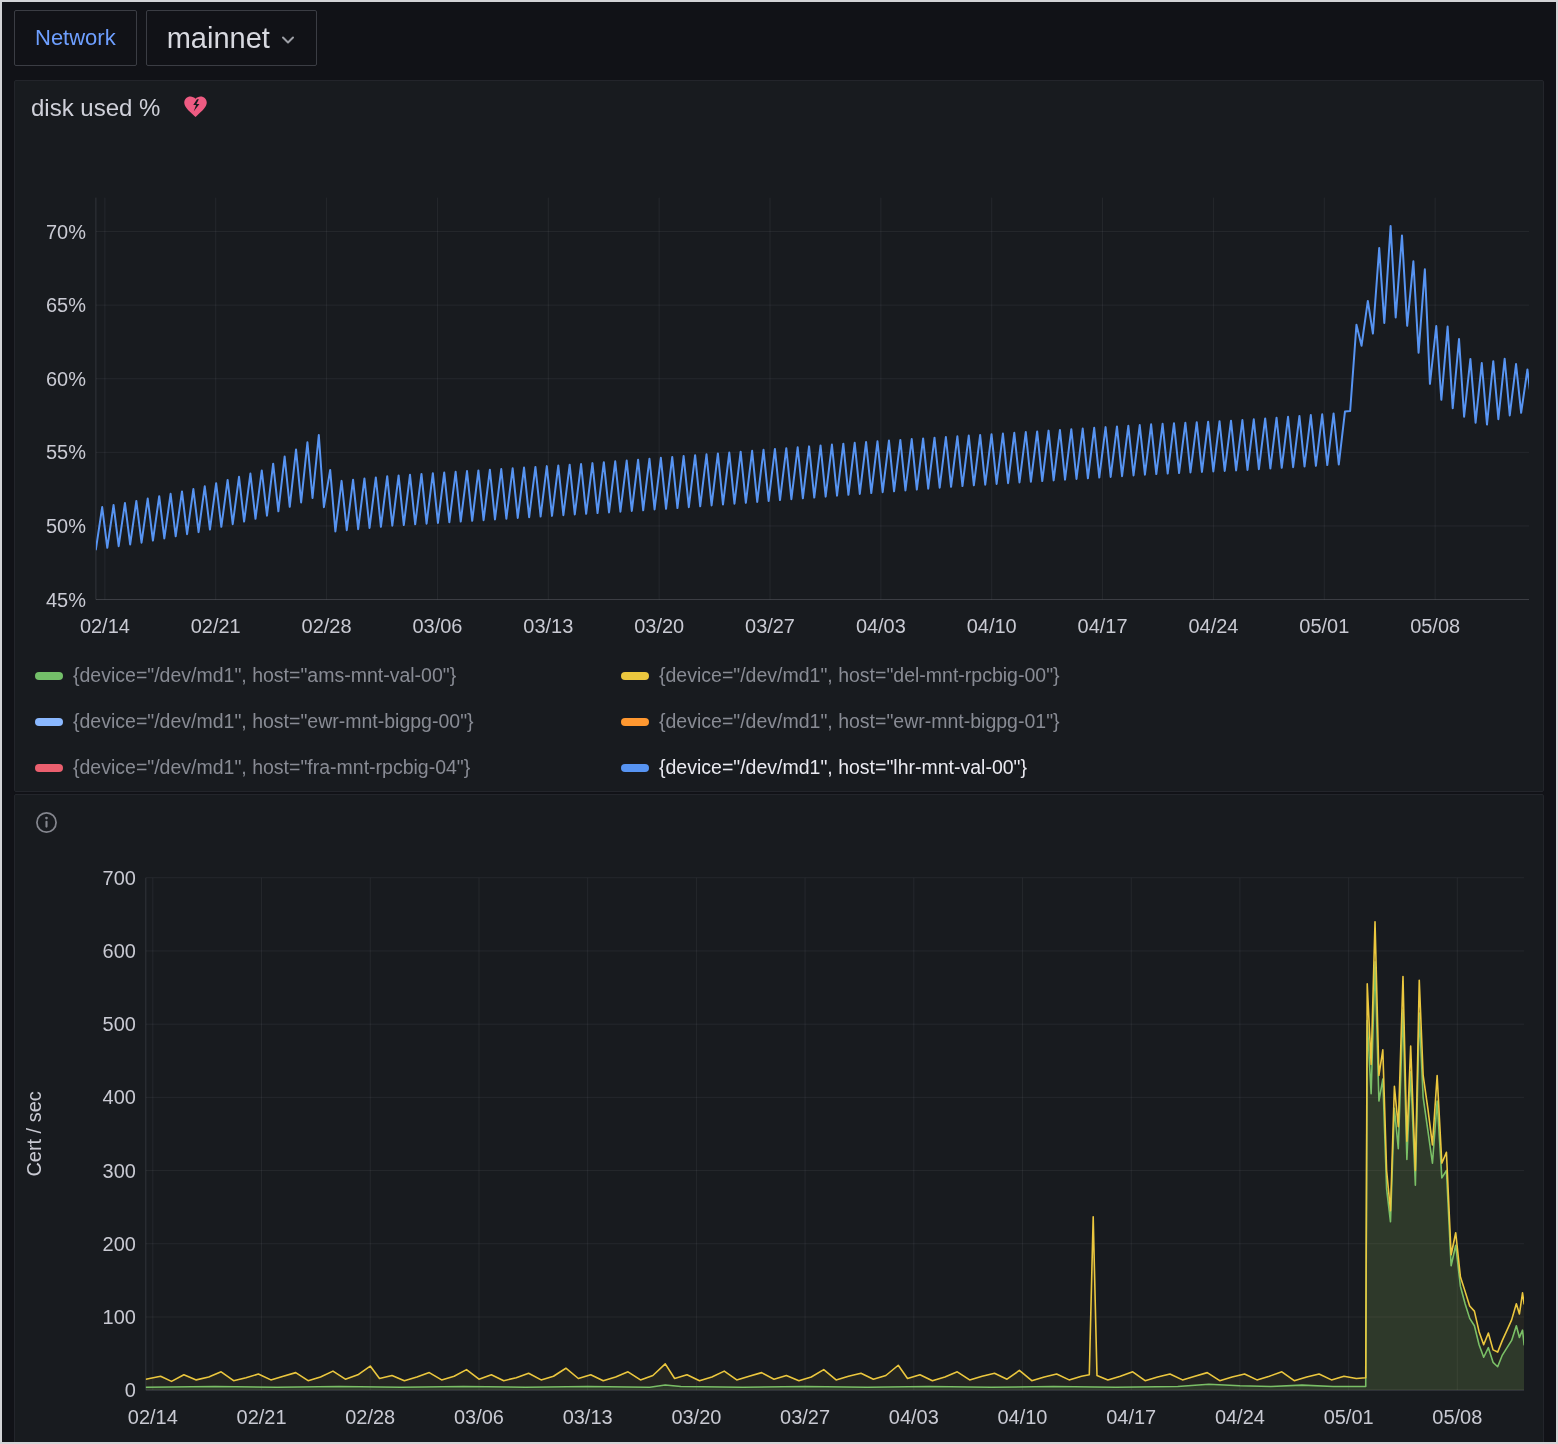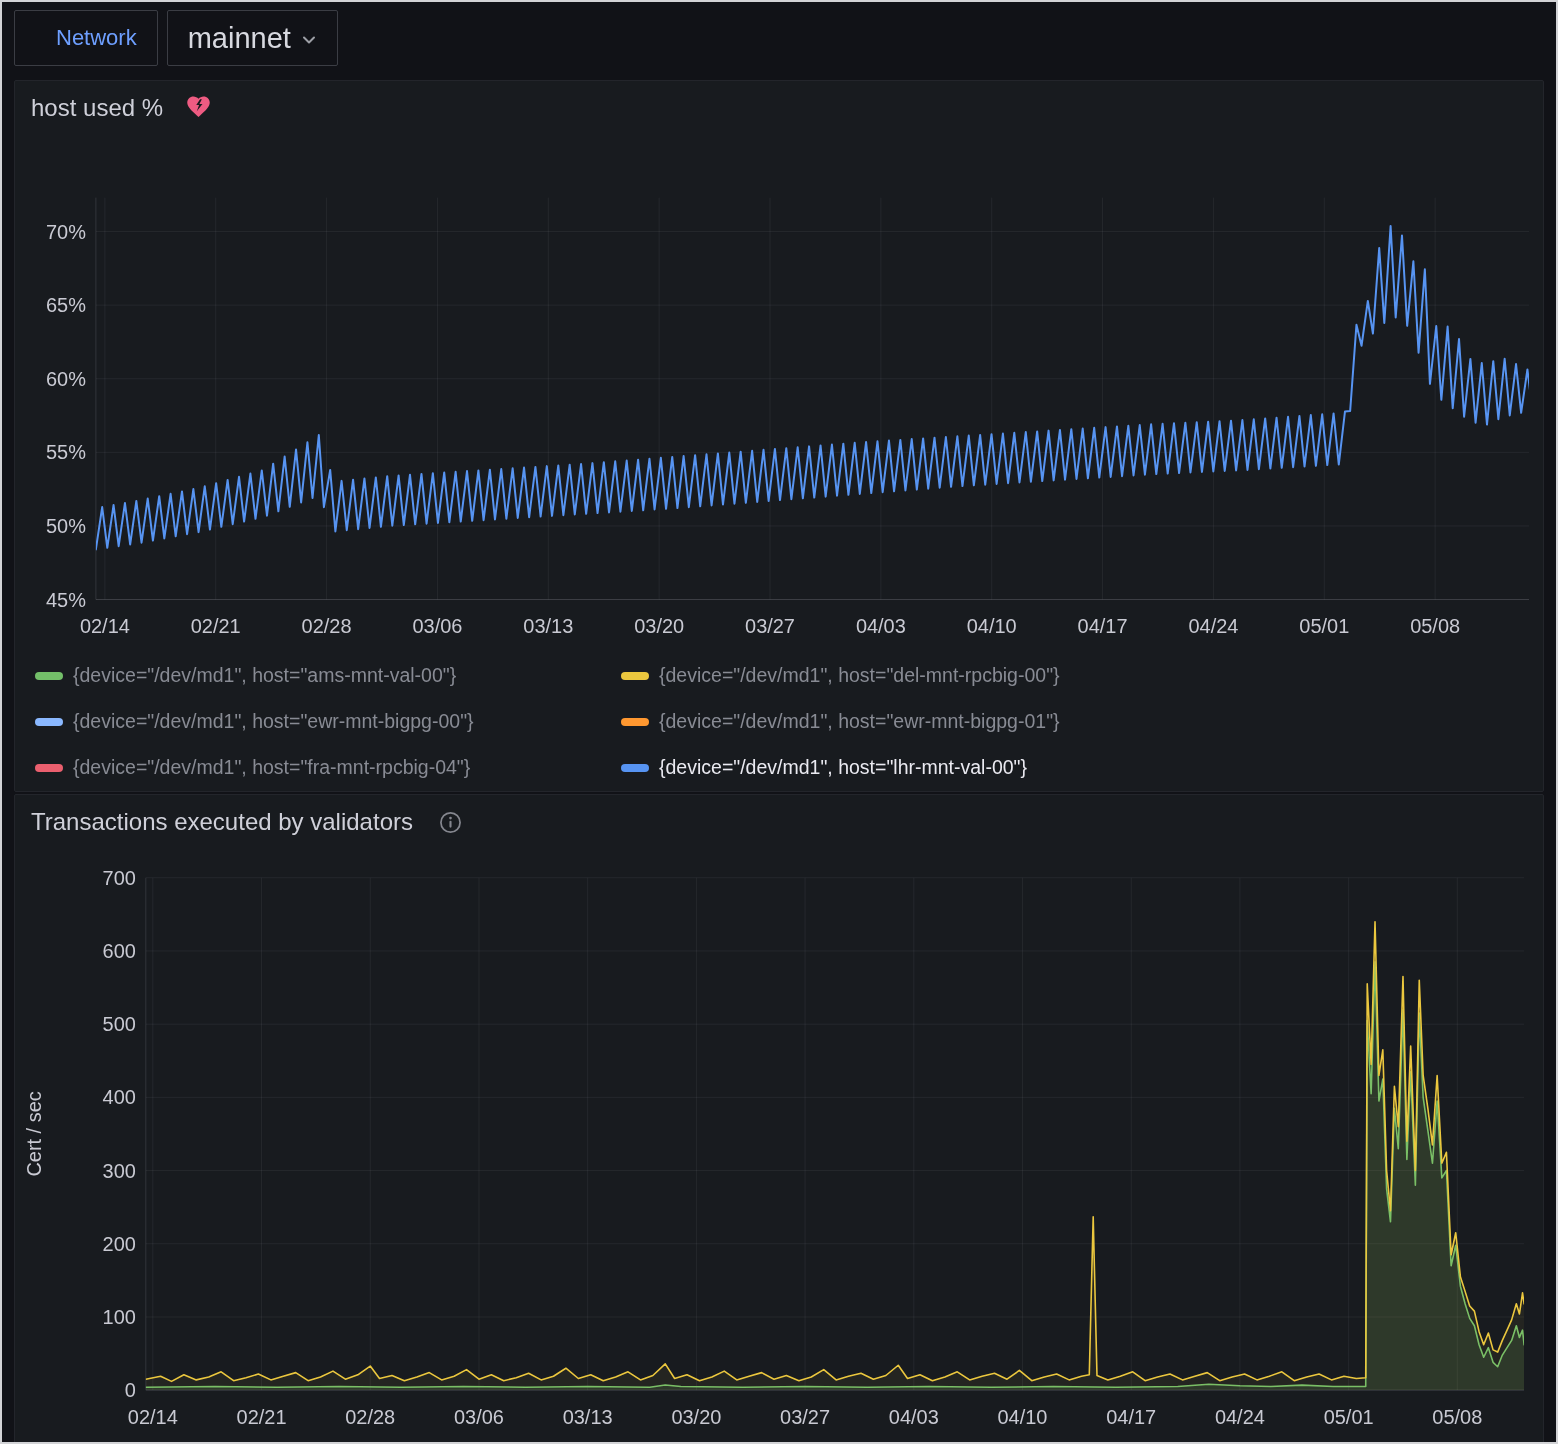--- a/index.html
+++ b/index.html
@@ -10,21 +10,21 @@
     font-family:"Liberation Sans", sans-serif;
     color:#ccccdc;
   }
   
   .topbar { display:flex; gap:9px; margin:8px 0 14px 12px; height:56px; }
   .varbox {
     display:flex; align-items:center; gap:10px;
     border:1px solid #3b3d44; border-radius:2px;
     background:#111217; padding:0 20px; height:56px;
   }
-  .varlabel-text { color:#6e9fff; font-size:22px; font-weight:500;margin-left:21px; }
+  .varlabel-text { color:#6e9fff; font-size:22px; font-weight:500; }
   .varvalue-text { color:#d8d9e0; font-size:29px; font-weight:500; }
   .vardrop { cursor:pointer; }
   .chev { display:flex; align-items:center; margin-top:3px; }
   
   .panel {
     position:relative; margin:0 12px; width:1530px;
     background:#181b1f; border:1px solid #23252b; border-radius:2px;
   }
   .panel-1 { height:712px; margin-bottom:2px; }
   .panel-2 { height:650px; }
@@ -61,21 +61,21 @@
     <span class="chev">
       <svg width="16" height="16" viewBox="0 0 16 16">
           <polyline points="3,5.5 8,10.5 13,5.5" fill="none" stroke="#9d9fa6" stroke-width="2" stroke-linecap="round" stroke-linejoin="round"></polyline>
         </svg>
     </span>
   </div>
 </div>
 
 <div class="panel panel-1">
   <div class="panel-header">
-    <span class="ptitle">host used %</span>
+    <span class="ptitle">disk used %</span>
     <span>
       <svg width="27" height="27" viewBox="0 0 24 24">
         <path d="M12 21.35l-1.45-1.32C5.4 15.36 2 12.28 2 8.5 2 5.42 4.42 3 7.5 3c1.74 0 3.41.81 4.5 2.09C13.09 3.81 14.76 3 16.5 3 19.58 3 22 5.42 22 8.5c0 3.78-3.4 6.86-8.55 11.54L12 21.35z" fill="#ee5b82"></path>
         <path d="M13.4 5.5l-3.4 5.2h2.5l-2 5.6 5-6.6h-2.7l2.2-4.2z" fill="#181b1f"></path>
       </svg>
     </span>
   </div>
   <svg class="chart" viewBox="0 0 1530 712" preserveAspectRatio="none">
       <line x1="81" x2="1516" y1="520.0" y2="520.0" class="grid"></line>
       <text x="71" y="527.0" class="tick" text-anchor="end">45%</text>
@@ -149,21 +149,20 @@
       </div>
       <div class="legend-item hl">
         <span class="swatch" style="background: rgb(87, 148, 242);"></span>
         <span class="llabel">{device="/dev/md1", host="lhr-mnt-val-00"}</span>
       </div>
     </div>
 </div>
 
 <div class="panel panel-2">
   <div class="panel-header">
-    <span class="ptitle">Transactions executed by validators</span>
     <span class="info-icon">
       <svg width="23" height="23" viewBox="0 0 24 24">
         <circle cx="12" cy="12" r="10" fill="none" stroke="#84868e" stroke-width="1.8"></circle>
         <circle cx="12" cy="7.4" r="1.4" fill="#84868e"></circle>
         <rect x="10.9" y="10.2" width="2.2" height="7.2" rx="1.1" fill="#84868e"></rect>
       </svg>
     </span>
   </div>
   <svg class="chart" viewBox="0 0 1530 650" preserveAspectRatio="none">
       <line x1="131" x2="1511" y1="597.0" y2="597.0" class="grid"></line>

